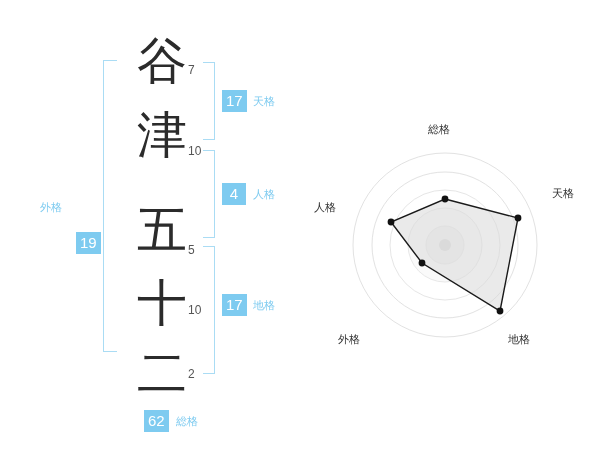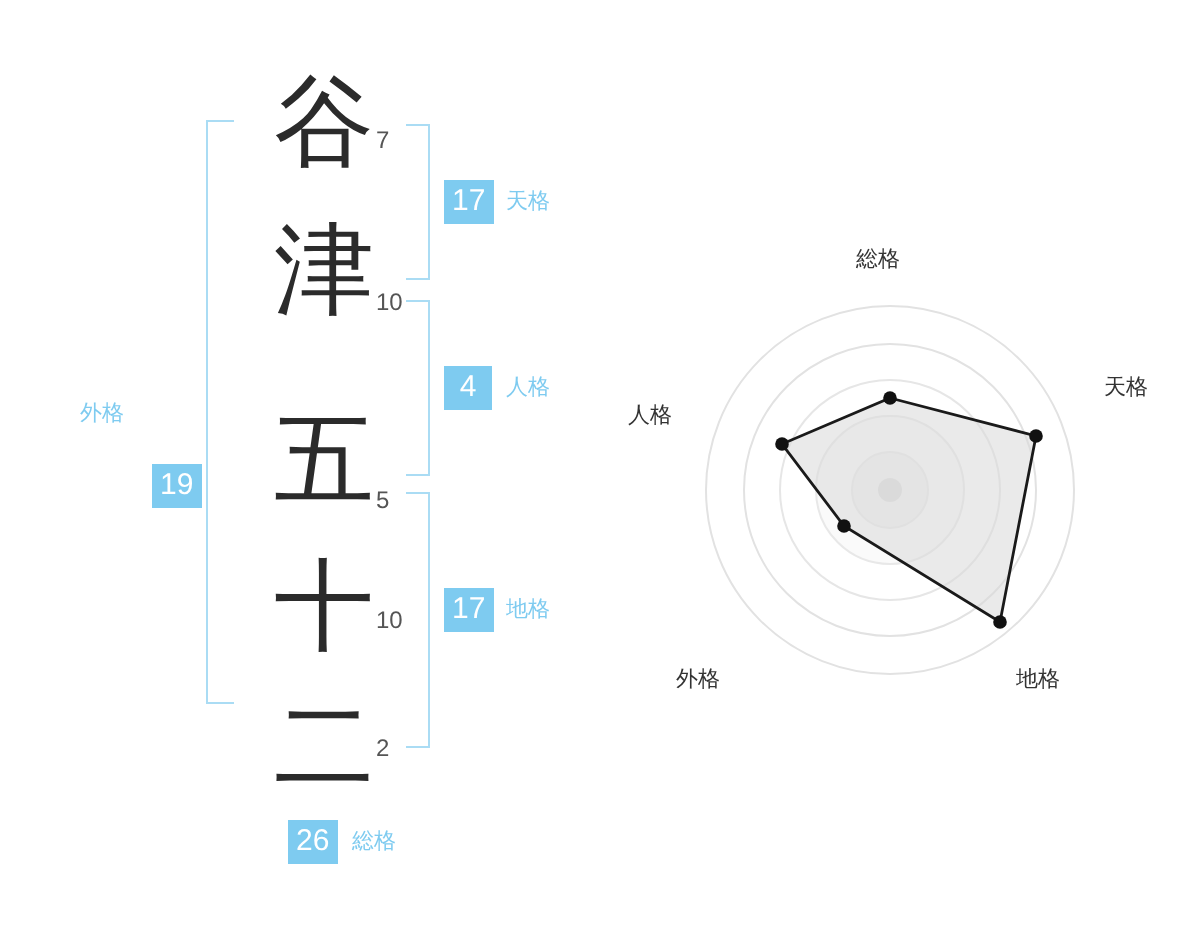--- a/index.html
+++ b/index.html
@@ -124,21 +124,21 @@
     <div class="badge-label" style="left:253px; top:90px;">天格</div>
 
     <div class="bracket" style="left:203px; top:150px; width:12px; height:88px; border-top-width:1.5px; border-bottom-width:1.5px;"></div>
     <div class="badge" style="left:222px; top:183px;">4</div>
     <div class="badge-label" style="left:253px; top:183px;">人格</div>
 
     <div class="bracket" style="left:203px; top:246px; width:12px; height:128px; border-top-width:1.5px; border-bottom-width:1.5px;"></div>
     <div class="badge" style="left:222px; top:294px;">17</div>
     <div class="badge-label" style="left:253px; top:294px;">地格</div>
 
-    <div class="badge" style="left:144px; top:410px;">26</div>
+    <div class="badge" style="left:144px; top:410px;">62</div>
     <div class="badge-label" style="left:176px; top:410px;">総格</div>
   </div>
 
   <div class="radar-wrap">
     <svg width="300" height="470" viewBox="0 0 300 470">
 
       <circle cx="145" cy="245" r="92" fill="#ffffff" stroke="#e2e2e2" stroke-width="1"></circle>
       <circle cx="145" cy="245" r="73" fill="#ffffff" stroke="#e2e2e2" stroke-width="1"></circle>
       <circle cx="145" cy="245" r="55" fill="#ffffff" stroke="#e6e6e6" stroke-width="1"></circle>
       <circle cx="145" cy="245" r="37" fill="#fafafa" stroke="#e8e8e8" stroke-width="1"></circle>

